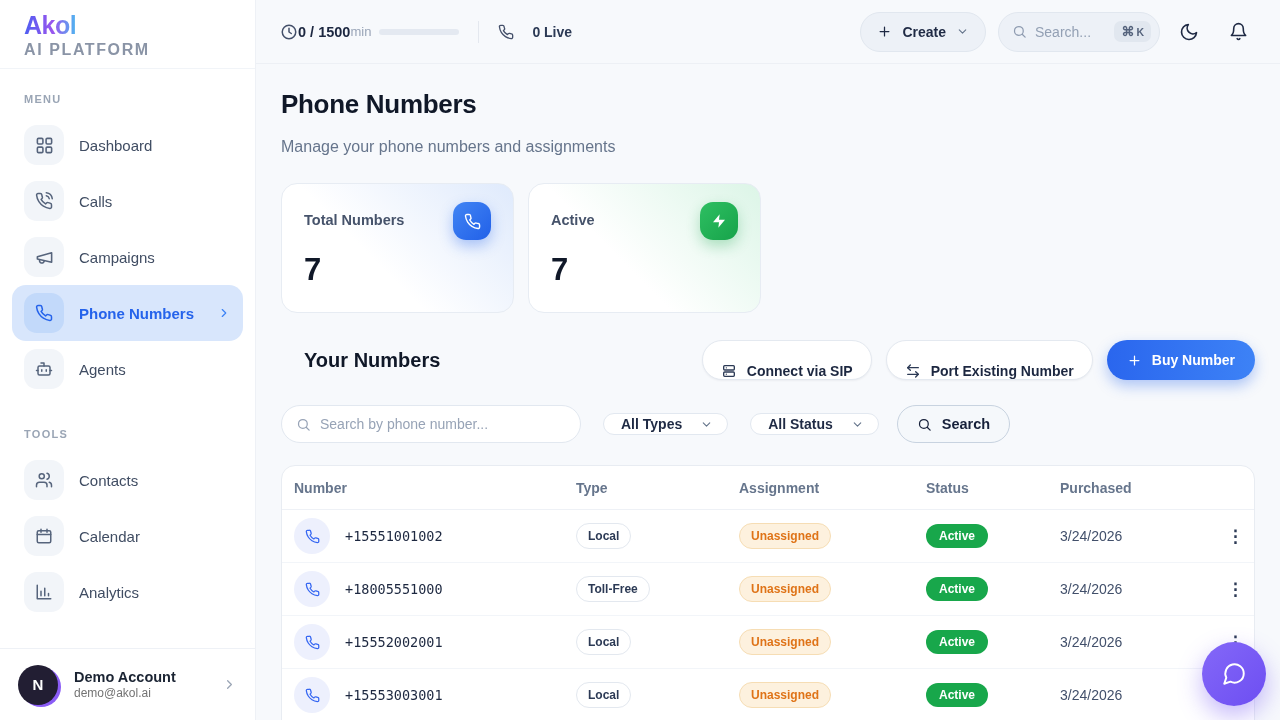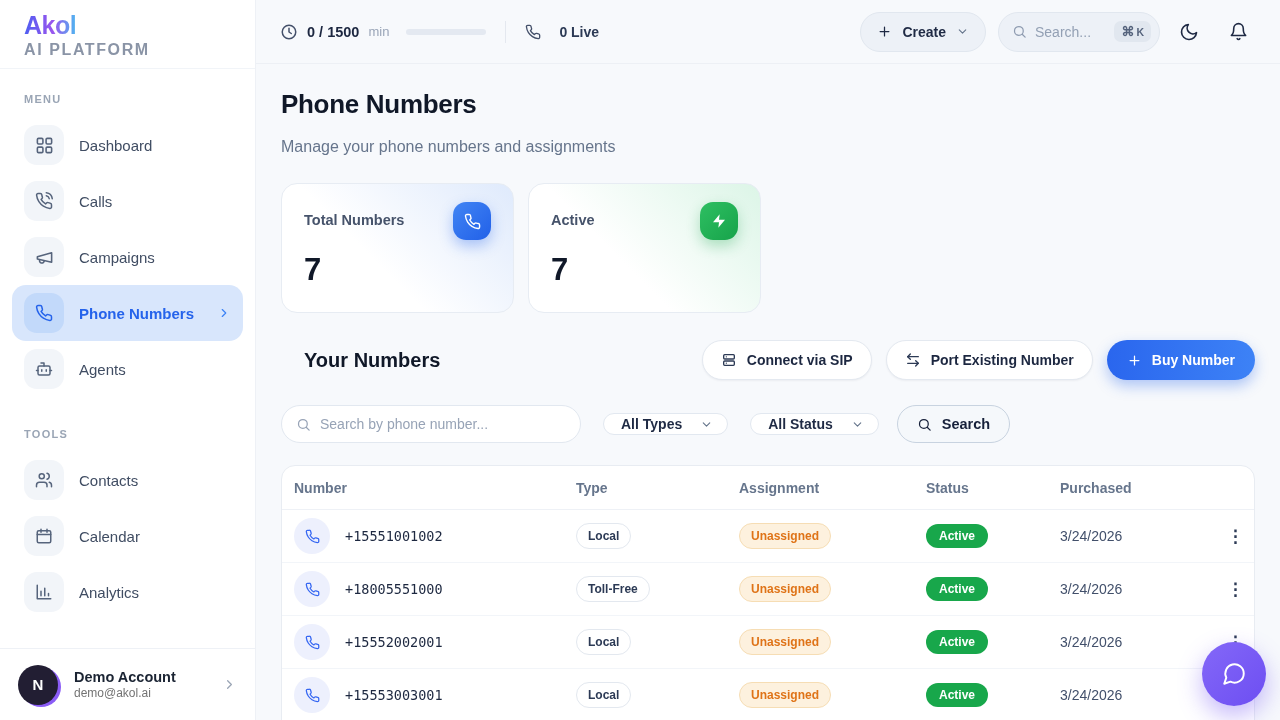--- a/index.html
+++ b/index.html
@@ -28,21 +28,21 @@
     display:flex; align-items:center; padding:0 18px; gap:16px; cursor:pointer; }
   .avatar { width:40px; height:40px; border-radius:50%; background:#221e33; color:#fff; display:flex; align-items:center;
     justify-content:center; font-weight:700; font-size:15px; box-shadow:3px 2px 0 0 #8b5cf6; flex-shrink:0; }
   .account-name { font-size:14.5px; font-weight:700; color:#1b2433;text-align:right; }
   .account-email { font-size:12px; color:#737373; margin-top:1px; }
   .account .chev { margin-left:auto; color:#9aa5b5; }
 
   
   .main { flex:1; display:flex; flex-direction:column; background:#f7f9fc; min-width:0; }
   .topbar { height:64px; display:flex; align-items:center; padding:0 26px 0 24px; border-bottom:1px solid #edf0f5; flex-shrink:0; }
-  .usage { display:flex; align-items:center; gap:9px; color:#44506a; }
+  .usage { display:flex; align-items:center; color:#44506a; }
   .usage-nums { font-size:14.5px; font-weight:700; color:#1c2740; }
   .usage-min { font-size:13px; color:#9aa5b8; font-weight:500; }
   .progress { width:80px; height:6px; background:#e4e9f1; border-radius:3px; margin-left:8px; }
   .vdiv { width:1px; height:22px; background:#e4e8ef; margin:0 19px; }
   .live { display:flex; gap:18px; align-items:center; font-size:14px; font-weight:600; color:#2c3a55; }
   .topbar-right { margin-left:auto; display:flex; align-items:center; }
   .btn-create { height:40px; border-radius:20px; background:#edf1f7; border:1px solid #e1e7ef; display:flex; align-items:center;
     gap:10px; padding:0 16px; font-size:14px; font-weight:600; color:#1f2a44; cursor:pointer; }
   .btn-create .chev { color:#64748b; }
   .search-pill { height:40px; width:162px; border-radius:20px; background:#edf1f7; border:1px solid #e1e7ef; display:flex;
@@ -68,21 +68,21 @@
   .stat-top { display:flex; justify-content:space-between; align-items:flex-start; }
   .stat-label { font-size:14.5px; color:#46536b; font-weight:600; margin-top:10px; }
   .stat-icon { width:38px; height:38px; border-radius:13px; display:flex; align-items:center; justify-content:center; color:#fff; }
   .stat-icon.blue { background:linear-gradient(135deg,#4285f4,#2160e8); box-shadow:0 6px 14px rgba(37,99,235,.35); }
   .stat-icon.green { background:linear-gradient(135deg,#2ebf62,#17a34a); box-shadow:0 6px 14px rgba(22,163,74,.3); }
   .stat-value { font-size:31px; font-weight:800; color:#101828; margin-top:12px; }
 
   .section-row { display:flex; align-items:center; margin-top:27px; }
   .section-title { font-size:20px; font-weight:800; color:#101828;margin-left:23px; }
   .section-actions { margin-left:auto; display:flex; gap:14px; align-items:center; }
-  .btn-outline { height:40px; border-radius:20px; background:#fff; border:1px solid #e4e9f0; display:flex; align-items:center;
+  .btn-outline { height:40px; border-radius:20px; background:#fff; border:1px solid #e4e9f0; display:flex; align-items:flex-end;
     gap:10px; padding:0 18px; font-size:14px; font-weight:600; color:#1c2740; box-shadow:0 1px 2px rgba(16,24,40,.05); cursor:pointer; }
   .btn-outline .bic { color:#2c3a55; }
   .btn-primary { height:40px; border-radius:20px; background:linear-gradient(90deg,#2a66ee,#3d82f6); color:#fff; display:flex;
     align-items:center; gap:10px; padding:0 20px; font-size:14px; font-weight:600; border:none;
     box-shadow:0 6px 14px rgba(37,99,235,.35); cursor:pointer; }
 
   .filters { display:flex; align-items:center; gap:15px; margin-top:25px; }
   .input-search { width:300px; height:38px; border-radius:19px; border:1px solid #e2e8f0; background:#fff; display:flex;
     align-items:center; gap:9px; padding:0 14px; color:#97a3b6; }
   .input-search input { border:none; outline:none; background:transparent; flex:1; font-size:14px; color:#334155;

